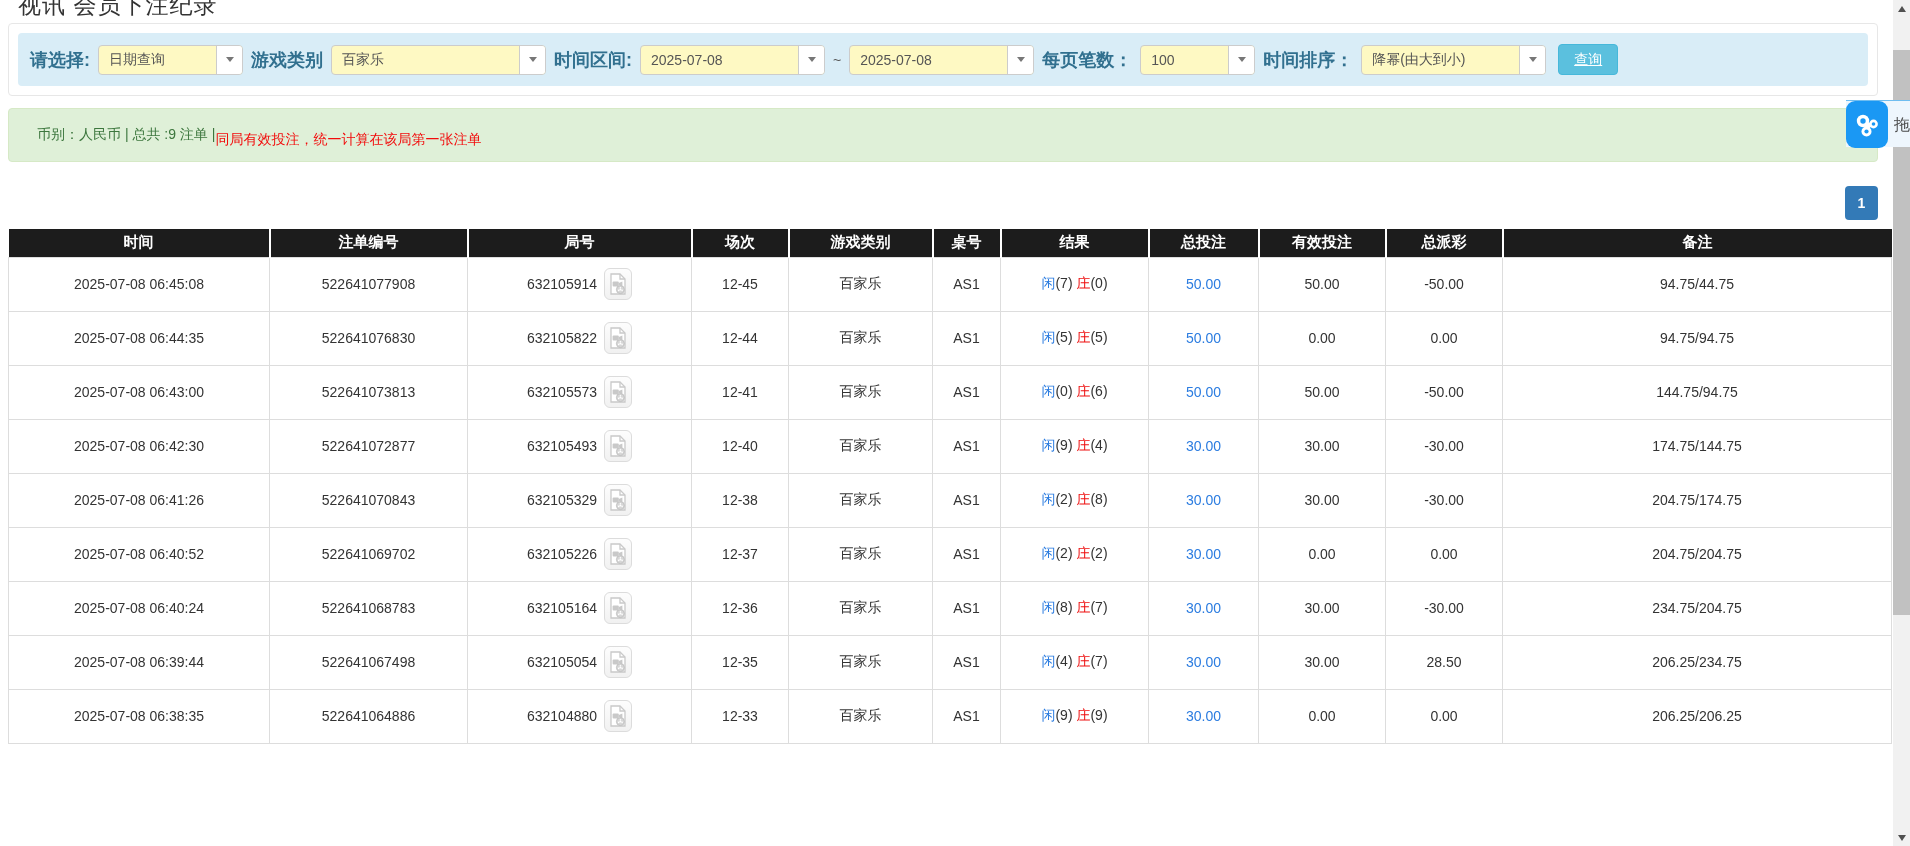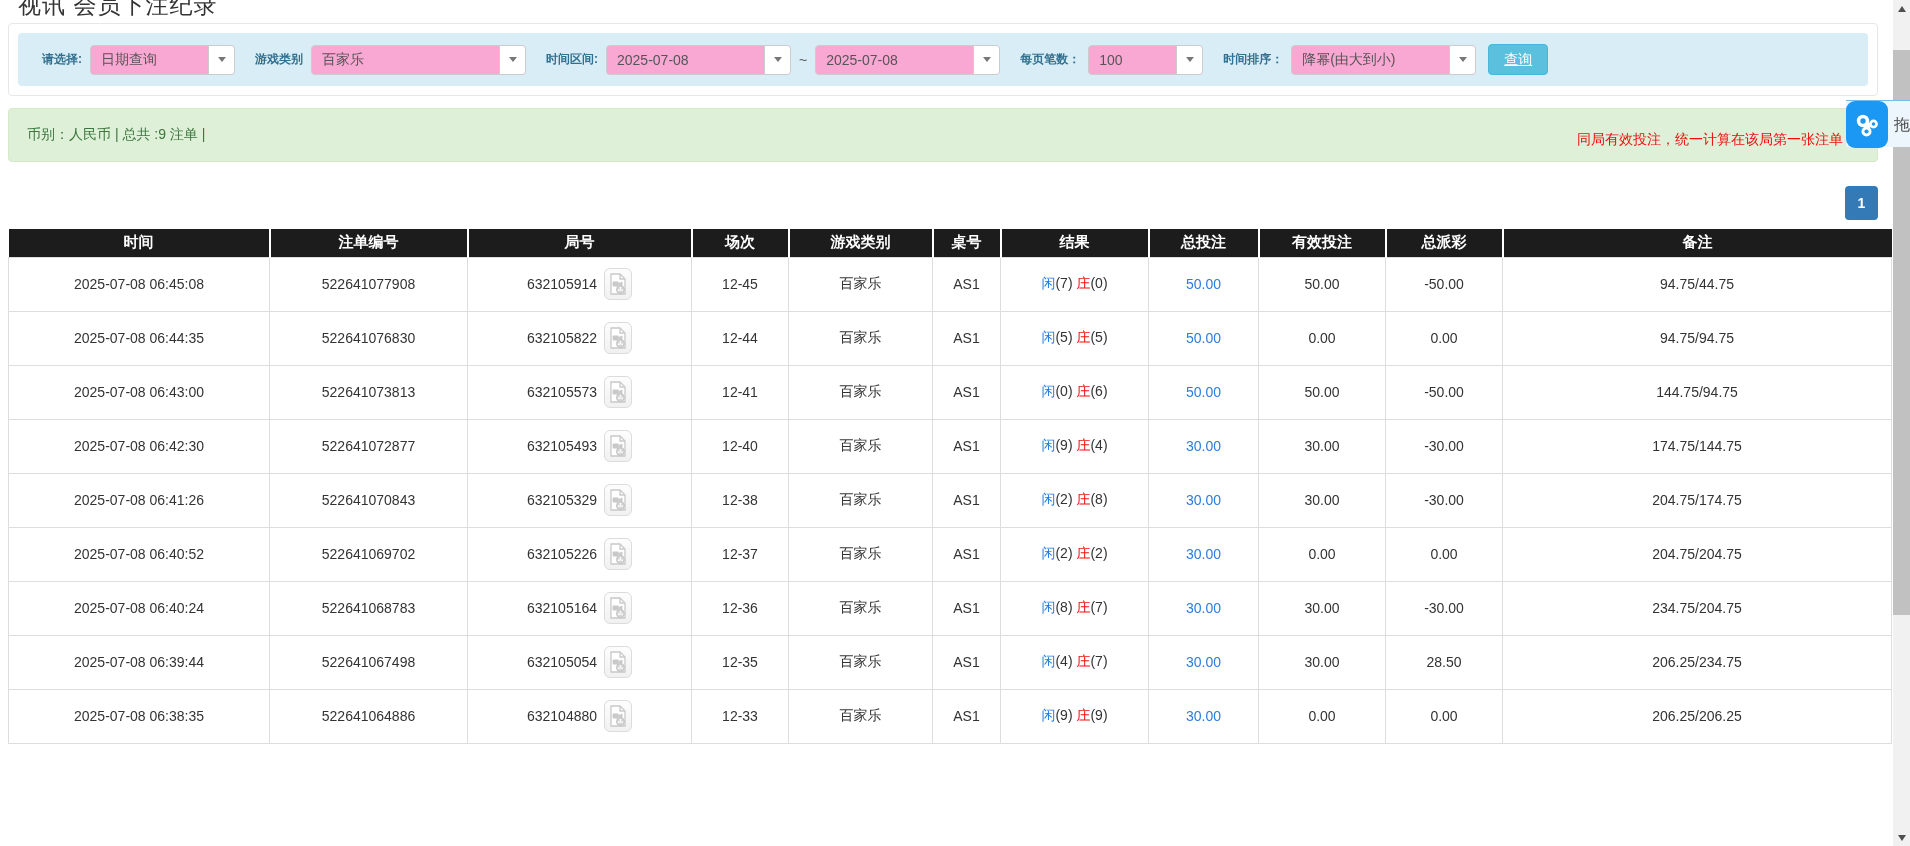--- a/index.html
+++ b/index.html
@@ -19,34 +19,34 @@
   .stage{position:relative;width:1910px;height:846px;overflow:hidden;background:#fff;}
 
   
   .page-title{position:absolute;left:18px;top:-10px;font-size:23px;font-weight:500;color:#333;letter-spacing:1px;}
 
   
   .filter-panel{position:absolute;left:8px;top:23px;width:1870px;height:73px;background:#fff;
     border:1px solid #e7e7e7;border-radius:4px;padding:9px;}
   .filter-bar{height:53px;background:var(--panel-blue);border-radius:4px;display:flex;align-items:center;
     padding:0 12px;gap:8px;white-space:nowrap;}
-  .flabel{font-size:12px;font-weight:bold;color:#31708f;margin-left:12px;}
-  .combo{display:flex;align-items:stretch;height:30px;background:#f9a8d4;border:1px solid #ccc;border-radius:4px;overflow:hidden;}
+  .flabel{font-size:18px;font-weight:bold;color:#31708f;margin-left:0;}
+  .combo{display:flex;align-items:stretch;height:30px;background:#fef9c3;border:1px solid #ccc;border-radius:4px;overflow:hidden;}
   .combo-val{flex:1;display:flex;align-items:center;padding-left:10px;font-size:14px;color:#555;overflow:hidden;}
   .combo-toggle{width:26px;border-left:1px solid #ccc;background:#fff;display:flex;align-items:center;justify-content:center;cursor:pointer;}
   .caret{width:0;height:0;border-left:4px solid transparent;border-right:4px solid transparent;border-top:5px solid #777;}
   .w145{width:145px}.w215{width:215px}.w185{width:185px}.w115{width:115px}
   .tilde{font-size:14px;color:#555;}
   .btn-query{height:31px;padding:0 15px;margin-left:4px;background:var(--button-cyan);border:1px solid #46b8da;
     border-radius:4px;color:#fff;font-size:14px;cursor:pointer;font-family:inherit;text-decoration:underline;}
 
   
   .alert-green{position:absolute;left:8px;top:108px;width:1870px;height:54px;background:var(--alert-green);
-    border:1px solid #d6e9c6;border-radius:4px;display:flex;align-items:center;justify-content:space-between;
-    padding:0 34px 0 18px;}
+    border:1px solid #d6e9c6;border-radius:4px;display:flex;align-items:center;
+    padding:0 34px 0 28px;}
   .green-text{font-size:14px;color:#3c763d;}
   .notice-red{font-size:14px;color:#f20c0c;margin-top:9px;}
 
   
   .drag-widget{position:absolute;left:1846px;top:100px;width:64px;height:47px;background:#eef6fd;
     border-top:1px solid #6fbdf0;z-index:9;display:flex;align-items:center;}
   .drag-btn{position:absolute;left:0;top:0;width:42px;height:47px;background:var(--accent-blue);
     border:none;border-radius:9px;display:flex;align-items:center;justify-content:center;cursor:pointer;}
   .drag-label{position:absolute;left:48px;top:14px;font-size:16px;color:#4a4a4a;}
 

